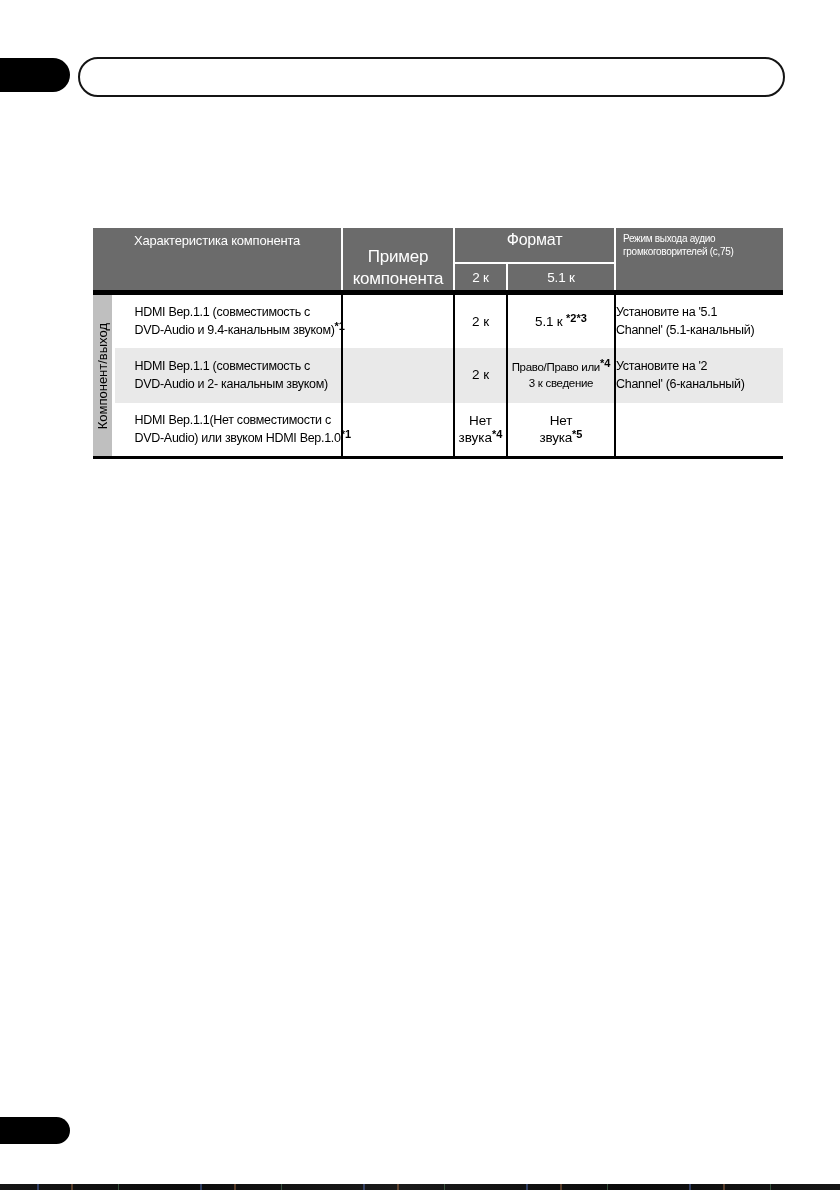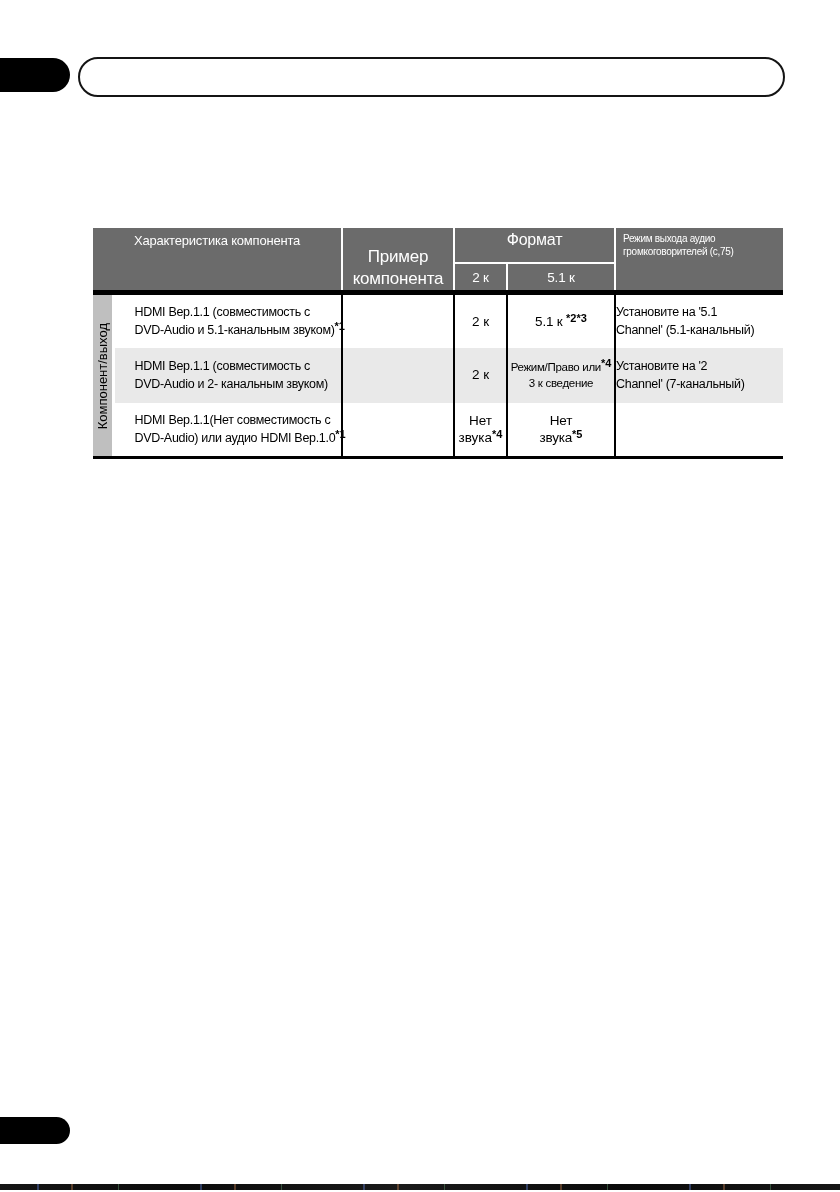--- a/index.html
+++ b/index.html
@@ -124,21 +124,21 @@
           <th class="th-ch51">5.1 к</th>
         </tr>
       </thead>
       <tbody>
           <tr>
             <td rowspan="3" class="strip">
               <div class="vertical-label">Компонент/выход</div>
             </td>
             <td class="c1 cell-char">
               <div class="line"><span>HDMI Вер.1.1 (совместимость с</span></div>
-              <div class="line"><span>DVD-Audio и 5.1-канальным звуком)</span><span class="sup">*1</span></div>
+              <div class="line"><span>DVD-Audio и 9.4-канальным звуком)</span><span class="sup">*1</span></div>
             </td>
             <td class="c2 cell-example"></td>
             <td class="c3 cell-ch2">
               <div class="line"><span>2 к</span></div>
             </td>
             <td class="c4 cell-ch51">
               <div class="line"><span>5.1 к </span><span class="sup">*2*3</span></div>
             </td>
             <td class="c5 cell-mode">
               <div class="line"><span>Установите на '5.1</span></div>
@@ -148,32 +148,32 @@
           <tr class="alt">
             <td class="c1 cell-char">
               <div class="line"><span>HDMI Вер.1.1 (совместимость с</span></div>
               <div class="line"><span>DVD-Audio и 2- канальным звуком)</span></div>
             </td>
             <td class="c2 cell-example"></td>
             <td class="c3 cell-ch2">
               <div class="line"><span>2 к</span></div>
             </td>
             <td class="c4 cell-ch51">
-              <div class="line"><span>Режим/Право или</span><span class="sup">*4</span></div>
+              <div class="line"><span>Право/Право или</span><span class="sup">*4</span></div>
               <div class="line"><span>3 к сведение</span></div>
             </td>
             <td class="c5 cell-mode">
               <div class="line"><span>Установите на '2</span></div>
-              <div class="line"><span>Channel' (7-канальный)</span></div>
+              <div class="line"><span>Channel' (6-канальный)</span></div>
             </td>
           </tr>
           <tr>
             <td class="c1 cell-char">
-              <div class="line"><span>HDMI Вер.1.1(Нет совместимость с</span></div>
-              <div class="line"><span>DVD-Audio) или аудио HDMI Вер.1.0</span><span class="sup">*1</span></div>
+              <div class="line"><span>HDMI Вер.1.1(Нет совместимости с</span></div>
+              <div class="line"><span>DVD-Audio) или звуком HDMI Вер.1.0</span><span class="sup">*1</span></div>
             </td>
             <td class="c2 cell-example"></td>
             <td class="c3 cell-ch2">
               <div class="line"><span>Нет</span></div>
               <div class="line"><span>звука</span><span class="sup">*4</span></div>
             </td>
             <td class="c4 cell-ch51">
               <div class="line"><span>Нет</span></div>
               <div class="line"><span>звука</span><span class="sup">*5</span></div>
             </td>

